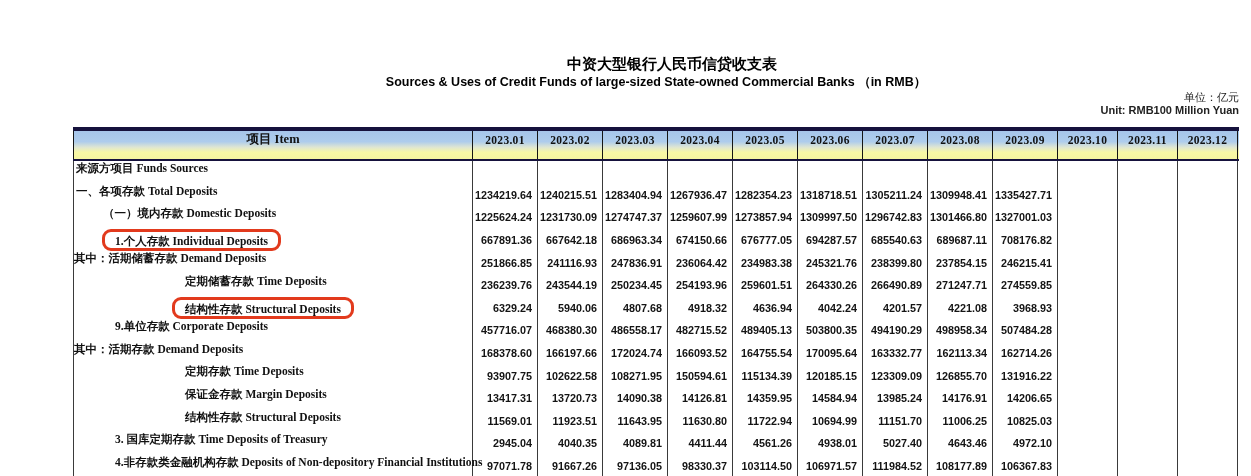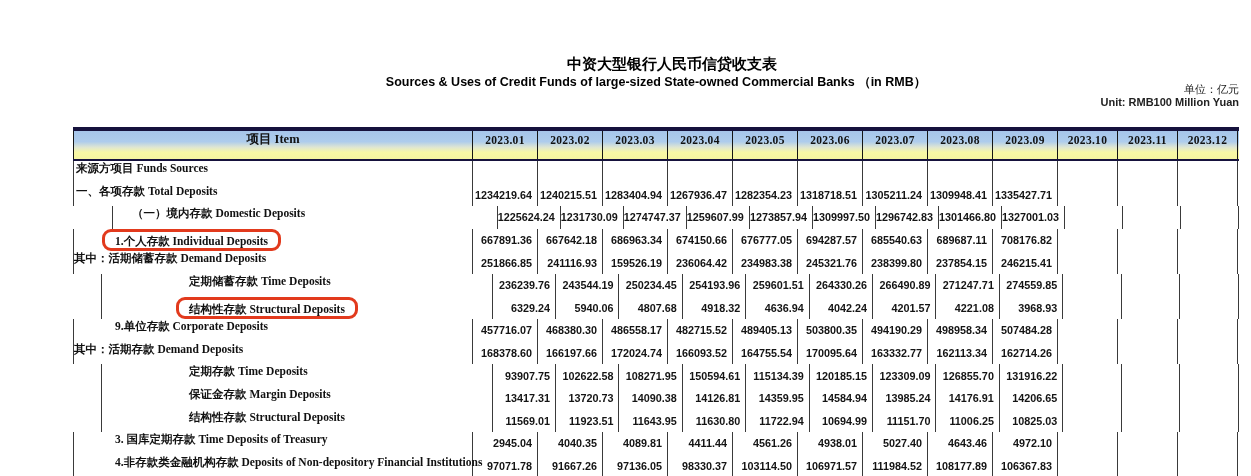--- a/index.html
+++ b/index.html
@@ -6,21 +6,21 @@
   html, body { width: 1251px; height: 476px; overflow: hidden; background: #fff; }
   .page { position: relative; width: 1251px; height: 476px; background: #fff;
           font-family: "Liberation Serif", "DejaVu Serif", serif; color: #111; }
 
   .title-cn { position: absolute; left: 89px; top: 55px; width: 1166px; text-align: center;
               font-size: 15px; font-weight: bold; color: #000;
               font-family: "DejaVu Sans", sans-serif; }
   .title-en { position: absolute; left: 73px; top: 74px; width: 1166px; text-align: center;
               font-size: 12.5px; font-weight: bold; color: #000;
               font-family: "Liberation Sans", sans-serif; }
-  .units { position: absolute; right: 12px; top: 83px; text-align: right; line-height: 13px; }
+  .units { position: absolute; right: 12px; top: 91px; text-align: right; line-height: 13px; }
   .unit-cn { font-size: 11px; color: #222; }
   .unit-en { font-size: 11px; font-weight: bold; color: #222;
              font-family: "Liberation Sans", sans-serif; }
 
   .table { position: absolute; left: 73px; top: 127px; width: 1166px; }
   .topbar { height: 4px; background: #16123d; }
   .headband { display: flex; height: 30px; border-bottom: 2px solid #16123d;
               background: linear-gradient(to bottom, #a6c5ea 0%, #aeccec 38%,
                           #dfe6d2 58%, #f8f8a6 76%, #f5f5a0 100%); text-align: center; }
   .headband .cell { height: 100%; display: flex; align-items: center; justify-content: center;
@@ -29,24 +29,24 @@
   .headband .item { width: 400px; font-size: 12.5px; border-left: 1.5px solid #151515; }
   .headband .month { width: 65px; font-size: 11.5px; letter-spacing: 0.3px; }
   .headband .month.narrow { width: 60px; }
 
   .rows { width: 1166px; }
   .trow { display: flex; height: 22.6px; }
   .trow .cell { border-right: 1px solid #3a3a3a; height: 100%; }
   .trow .label { width: 400px; display: flex; white-space: nowrap;
                  font-size: 11.5px; font-weight: bold; border-left: 1px solid #3a3a3a; }
   .indent-0 { padding-left: 2px; }
-  .indent-1 { padding-left: 19px; margin-left: 39px; }
+  .indent-1 { padding-left: 29px; }
   .indent-2 { padding-left: 41px; }
   .indent-3 { }
-  .indent-4 { padding-left: 87px; margin-left: 28px; }
+  .indent-4 { padding-left: 111px; }
   .trow .num { width: 65px; display: flex; align-items: center; justify-content: flex-end;
                padding-right: 5px; font-family: "Liberation Sans", sans-serif;
                font-size: 10.8px; font-weight: 600; color: #141414; }
   .trow .num.narrow { width: 60px; }
 
   .hl { display: inline-block; border: 3px solid #e23a1d; border-radius: 9px;
         padding: 2px 10px 3px 10px; margin-left: -13px; position: relative; z-index: 2; }
 </style>
 </head>
 <body>
@@ -144,21 +144,21 @@
           <div class="cell num narrow"></div>
           <div class="cell num narrow"></div>
           <div class="cell num narrow"></div>
         </div>
         <div class="trow">
           <div class="cell label indent-3">
             <span>其中：活期储蓄存款 Demand Deposits</span>
           </div>
           <div class="cell num">251866.85</div>
           <div class="cell num">241116.93</div>
-          <div class="cell num">159526.19</div>
+          <div class="cell num">247836.91</div>
           <div class="cell num">236064.42</div>
           <div class="cell num">234983.38</div>
           <div class="cell num">245321.76</div>
           <div class="cell num">238399.80</div>
           <div class="cell num">237854.15</div>
           <div class="cell num">246215.41</div>
           <div class="cell num narrow"></div>
           <div class="cell num narrow"></div>
           <div class="cell num narrow"></div>
         </div>

